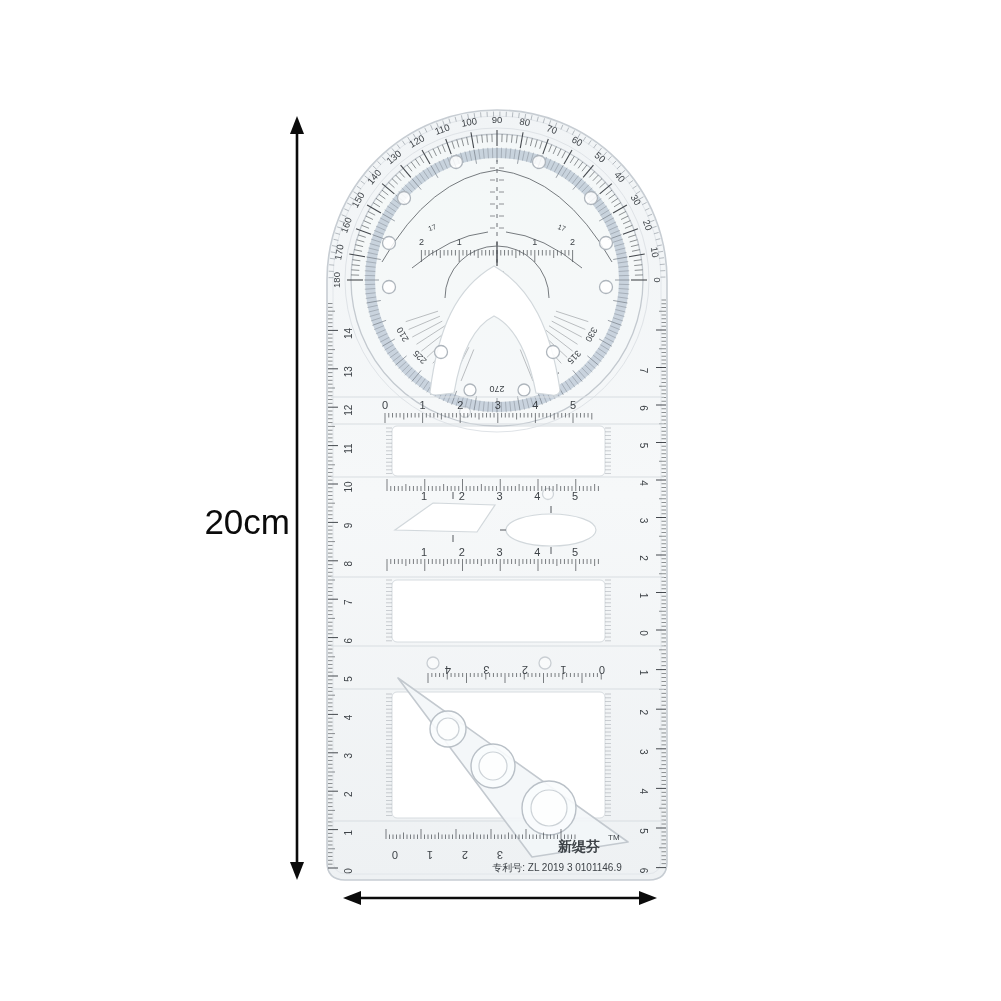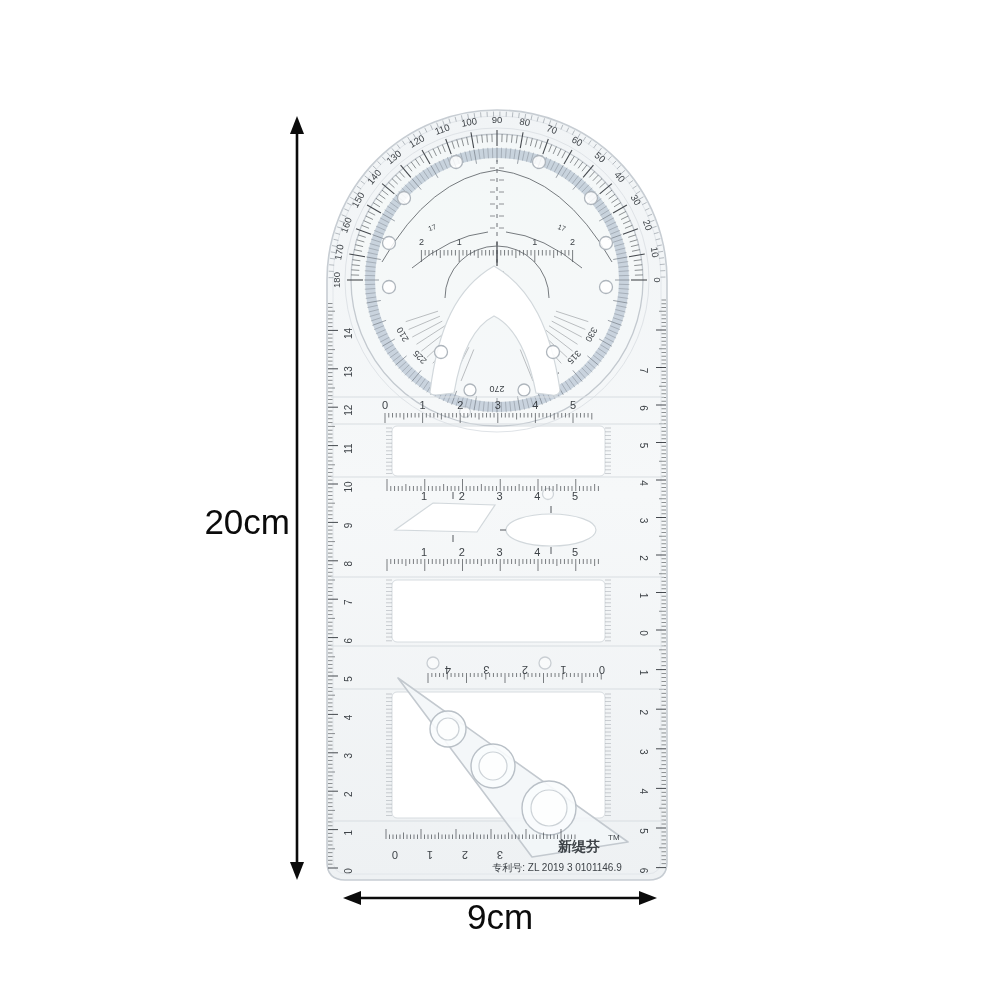--- a/index.html
+++ b/index.html
@@ -1358,15 +1358,14 @@
     <polygon points="297,880 290,862 304,862" stroke="none"></polygon>
   </g>
   <g stroke="#0b0b0b" fill="#0b0b0b">
     <line x1="357" y1="898" x2="643" y2="898" stroke-width="2.6"></line>
     <polygon points="343,898 361,891 361,905" stroke="none"></polygon>
     <polygon points="657,898 639,891 639,905" stroke="none"></polygon>
   </g>
 </svg>
 
 <div id="h-label" class="dim-label">20cm</div>
-<div id="w-label" class="dim-label">9cm</div>
 
 </div>
 
 </body></html>

